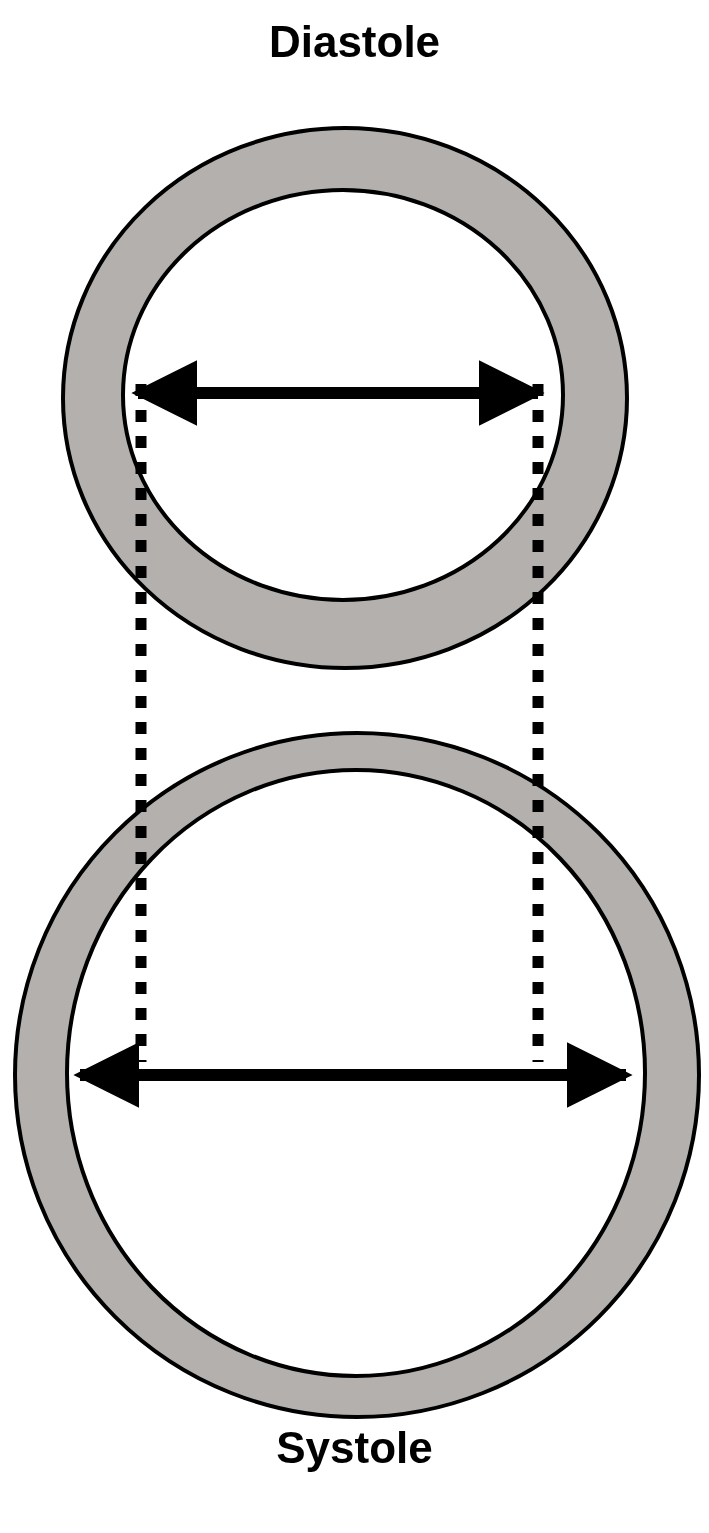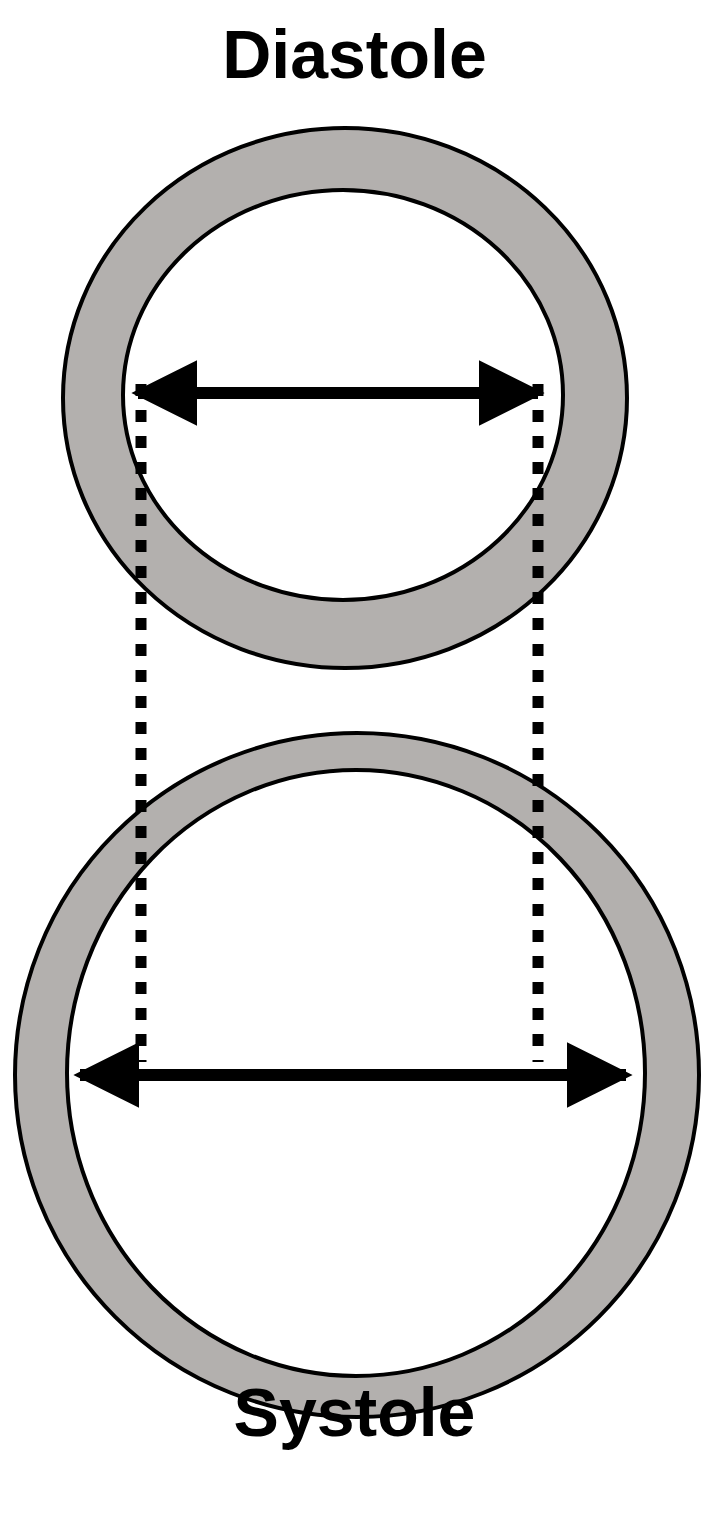--- a/index.html
+++ b/index.html
@@ -1,23 +1,23 @@
 <!DOCTYPE html>
 <html><head>
   <meta charset="utf-8">
   <style>
     html, body { margin: 0; padding: 0; background: #ffffff; }
     body { width: 709px; height: 1533px; position: relative; overflow: hidden; }
     .label {
       position: absolute; left: 0; width: 709px; text-align: center;
       font-family: "Liberation Sans", sans-serif; font-weight: bold;
-      font-size: 68px; color: #000000; line-height: 1;
+      font-size: 44px; color: #000000; line-height: 1;
     }
     #label-top { top: 20px; }
-    #label-bottom { top: 1378px; }
+    #label-bottom { top: 1426px; }
     svg { position: absolute; left: 0; top: 0; }
   </style>
 </head>
 <body>
 
 <div id="label-top" class="label">Diastole</div>
 
 <svg width="709" height="1533" viewBox="0 0 709 1533">
   <defs>
     <marker id="arrowhead" viewBox="0 0 10 10" refX="9" refY="5" markerWidth="5.5" markerHeight="5.5" orient="auto-start-reverse" markerUnits="strokeWidth">

